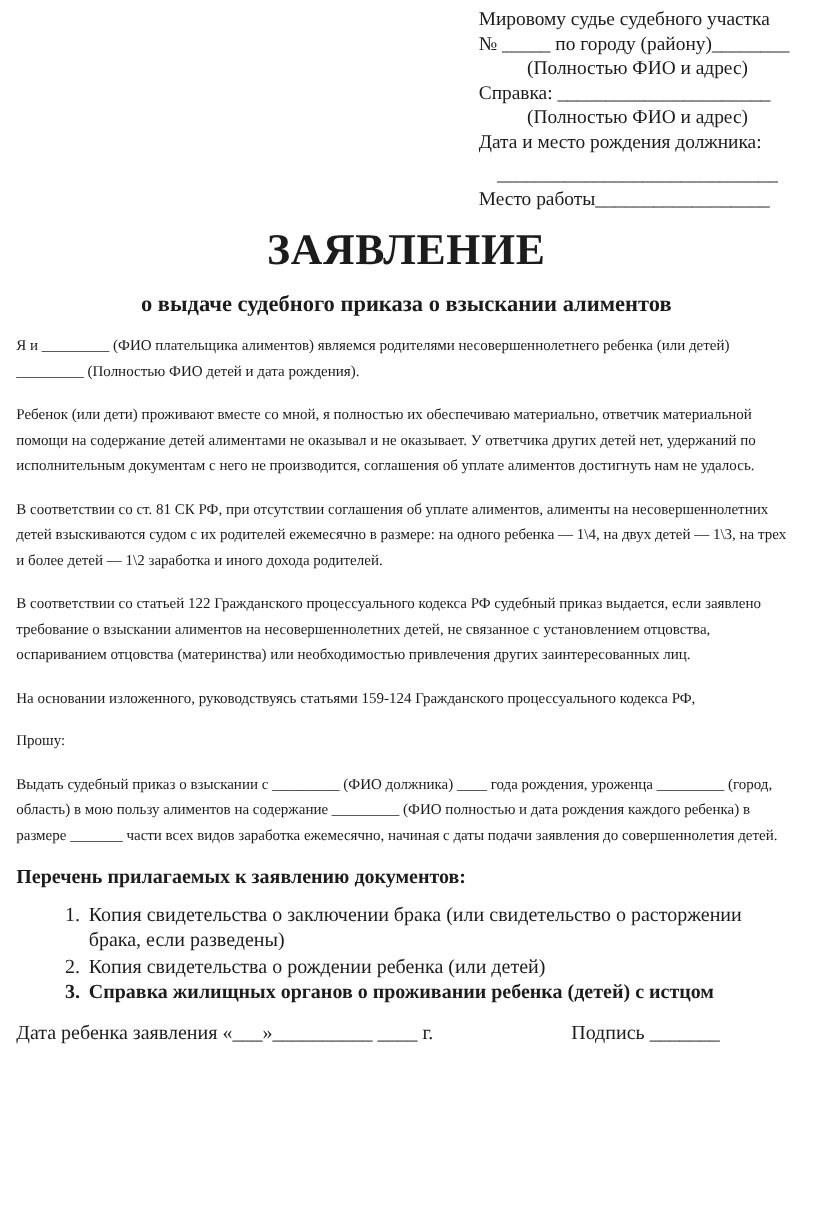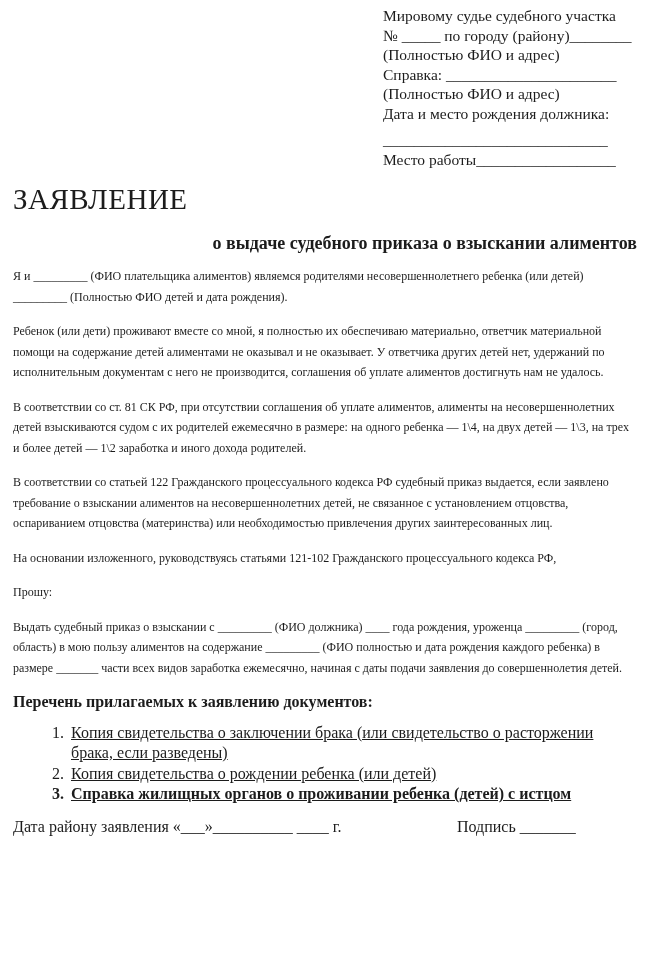--- a/index.html
+++ b/index.html
@@ -23,34 +23,34 @@
   
   .header-block {
     width: 254px;
     margin-left: auto;
     margin-right: 0;
     font-size: 15.5px;
     line-height: 19.5px;
     white-space: nowrap;
   }
   .header-line { text-align: left; }
-  .header-line.right { text-align: left; }
+  .header-line.right { text-align: center; }
   .header-line.gap-top { margin-top: 7px; }
   
   .doc-title {
     margin: 14px 0 0 0;
-    text-align: left;
-    font-size: 29px;
-    font-weight: normal;
+    text-align: center;
+    font-size: 35px;
+    font-weight: bold;
     letter-spacing: 0.5px;
     line-height: 33px;
   }
   .doc-subtitle {
     margin: 16px 0 0 0;
-    text-align: right;
+    text-align: center;
     font-size: 18px;
     font-weight: bold;
     line-height: 22px;
   }
   
   .para {
     margin: 14px 0 0 0;
     font-size: 12px;
     line-height: 20.5px;
   }
@@ -60,21 +60,21 @@
     font-size: 16px;
     line-height: 20.5px;
     font-weight: bold;
   }
   ol.attach-list {
     margin: 10px 0 0 0;
     padding-left: 55px;
     font-size: 16px;
     line-height: 20.5px;
   }
-  ol.attach-list li { padding-left: 3px; text-decoration: underline; }
+  ol.attach-list li { padding-left: 3px; }
   ol.attach-list li.bold { font-weight: bold; }
   
   .footer {
     display: flex;
     margin-top: 12px;
     font-size: 16px;
     line-height: 20.5px;
   }
   .footer-date { flex: 1; }
   .footer-sig { width: 180px; font-family: Liberation Serif, serif; }
@@ -95,30 +95,30 @@
     <div class="header-line">Место работы__________________</div>
   </div>
 
   <div class="doc-title">ЗАЯВЛЕНИЕ</div>
   <div class="doc-subtitle">о выдаче судебного приказа о взыскании алиментов</div>
 
   <p class="para first">Я и _________ (ФИО плательщика алиментов) являемся родителями несовершеннолетнего ребенка (или детей) _________ (Полностью ФИО детей и дата рождения).</p>
   <p class="para">Ребенок (или дети) проживают вместе со мной, я полностью их обеспечиваю материально, ответчик материальной помощи на содержание детей алиментами не оказывал и не оказывает. У ответчика других детей нет, удержаний по исполнительным документам с него не производится, соглашения об уплате алиментов достигнуть нам не удалось.</p>
   <p class="para">В соответствии со ст. 81 СК РФ, при отсутствии соглашения об уплате алиментов, алименты на несовершеннолетних детей взыскиваются судом с их родителей ежемесячно в размере: на одного ребенка — 1\4, на двух детей — 1\3, на трех и более детей — 1\2 заработка и иного дохода родителей.</p>
   <p class="para">В соответствии со статьей 122 Гражданского процессуального кодекса РФ судебный приказ выдается, если заявлено требование о взыскании алиментов на несовершеннолетних детей, не связанное с установлением отцовства, оспариванием отцовства (материнства) или необходимостью привлечения других заинтересованных лиц.</p>
-  <p class="para">На основании изложенного, руководствуясь статьями 121-102 Гражданского процессуального кодекса РФ,</p>
+  <p class="para">На основании изложенного, руководствуясь статьями 159-124 Гражданского процессуального кодекса РФ,</p>
   <p class="para">Прошу:</p>
   <p class="para">Выдать судебный приказ о взыскании с _________ (ФИО должника) ____ года рождения, уроженца _________ (город, область) в мою пользу алиментов на содержание _________ (ФИО полностью и дата рождения каждого ребенка) в размере _______ части всех видов заработка ежемесячно, начиная с даты подачи заявления до совершеннолетия детей.</p>
 
   <p class="attach-heading">Перечень прилагаемых к заявлению документов:</p>
 
   <ol class="attach-list">
     <li>Копия свидетельства о заключении брака (или свидетельство о расторжении брака, если разведены)</li>
     <li>Копия свидетельства о рождении ребенка (или детей)</li>
     <li class="bold">Справка жилищных органов о проживании ребенка (детей) с истцом</li>
   </ol>
 
   <div class="footer">
-    <span class="footer-date">Дата району заявления «___»__________ ____ г.</span>
+    <span class="footer-date">Дата ребенка заявления «___»__________ ____ г.</span>
     <span class="footer-sig">Подпись _______</span>
   </div>
 
 </div>
 
 </body></html>

